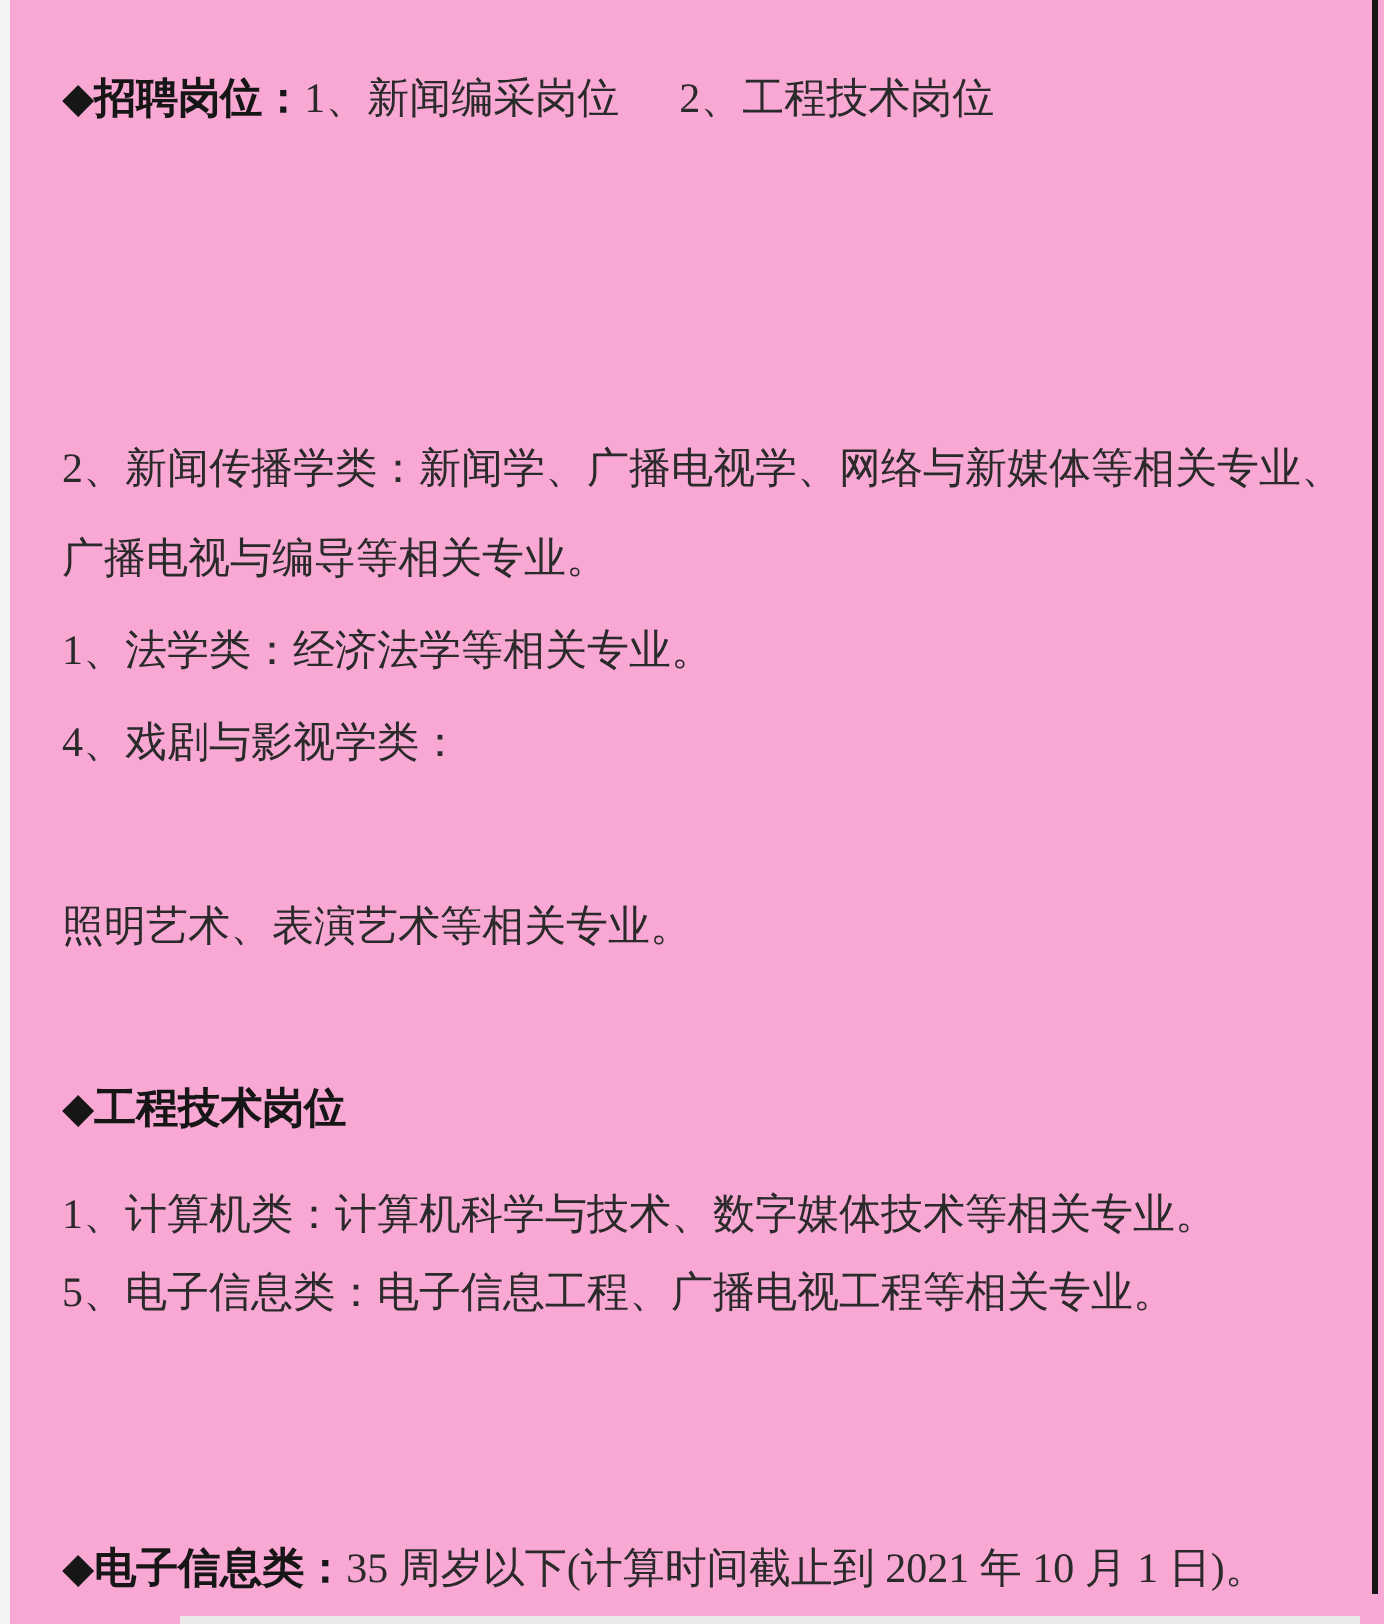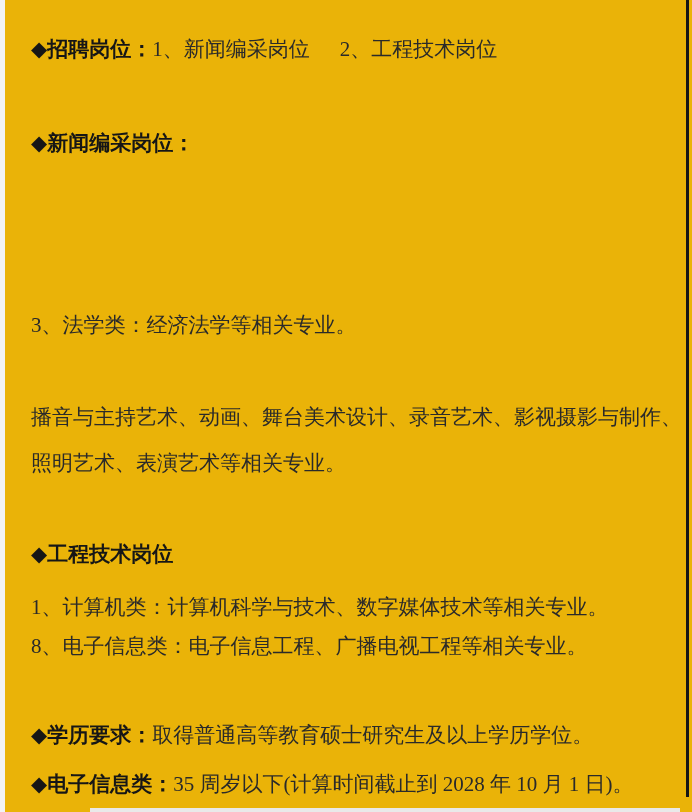--- a/index.html
+++ b/index.html
@@ -4,21 +4,21 @@
 <style>
   html, body {
     margin: 0;
     padding: 0;
     background: #ffffff;
   }
   .page {
     position: relative;
     width: 692px;
     height: 812px;
-    background: #eab308;
+    background: #f9a8d4;
     overflow: hidden;
     font-family: "Liberation Serif", "DejaVu Serif", serif;
   }
   .line {
     position: absolute;
     left: 31px;
     white-space: nowrap;
     font-size: 21px;
     color: #2a2a2a;
     line-height: 26px;
@@ -62,53 +62,53 @@
 
   <div class="left-edge"></div>
   <div class="right-line"></div>
   <div class="bottom-shadow"></div>
 
   <div class="line" style="top:36px">
     <span class="b">◆招聘岗位：</span><span>1、新闻编采岗位</span><span class="gap">2、工程技术岗位</span>
   </div>
 
 
-  <div class="line" style="top:130px">
-    <span class="b">◆新闻编采岗位：</span>
+
+
+  <div class="line" style="top:221px">
+    <span>2、新闻传播学类：新闻学、广播电视学、网络与新媒体等相关专业、</span>
   </div>
 
-
-
+  <div class="line" style="top:266px">
+    <span>广播电视与编导等相关专业。</span>
+  </div>
 
   <div class="line" style="top:312px">
-    <span>3、法学类：经济法学等相关专业。</span>
+    <span>1、法学类：经济法学等相关专业。</span>
   </div>
 
+  <div class="line" style="top:358px">
+    <span>4、戏剧与影视学类：</span>
+  </div>
 
-  <div class="line" style="top:404px">
-    <span>播音与主持艺术、动画、舞台美术设计、录音艺术、影视摄影与制作、</span>
-  </div>
 
   <div class="line" style="top:541px">
     <span class="b">◆工程技术岗位</span>
   </div>
 
   <div class="line" style="top:450px">
     <span>照明艺术、表演艺术等相关专业。</span>
   </div>
 
   <div class="line" style="top:594px">
     <span>1、计算机类：计算机科学与技术、数字媒体技术等相关专业。</span>
   </div>
 
   <div class="line" style="top:633px">
-    <span>8、电子信息类：电子信息工程、广播电视工程等相关专业。</span>
+    <span>5、电子信息类：电子信息工程、广播电视工程等相关专业。</span>
   </div>
 
-  <div class="line" style="top:722px">
-    <span class="b">◆学历要求：</span><span>取得普通高等教育硕士研究生及以上学历学位。</span>
-  </div>
 
   <div class="line" style="top:771px">
-    <span class="b">◆电子信息类：</span><span>35 周岁以下(计算时间截止到 2028 年 10 月 1 日)。</span>
+    <span class="b">◆电子信息类：</span><span>35 周岁以下(计算时间截止到 2021 年 10 月 1 日)。</span>
   </div>
 
 </div>
 
 </body></html>

